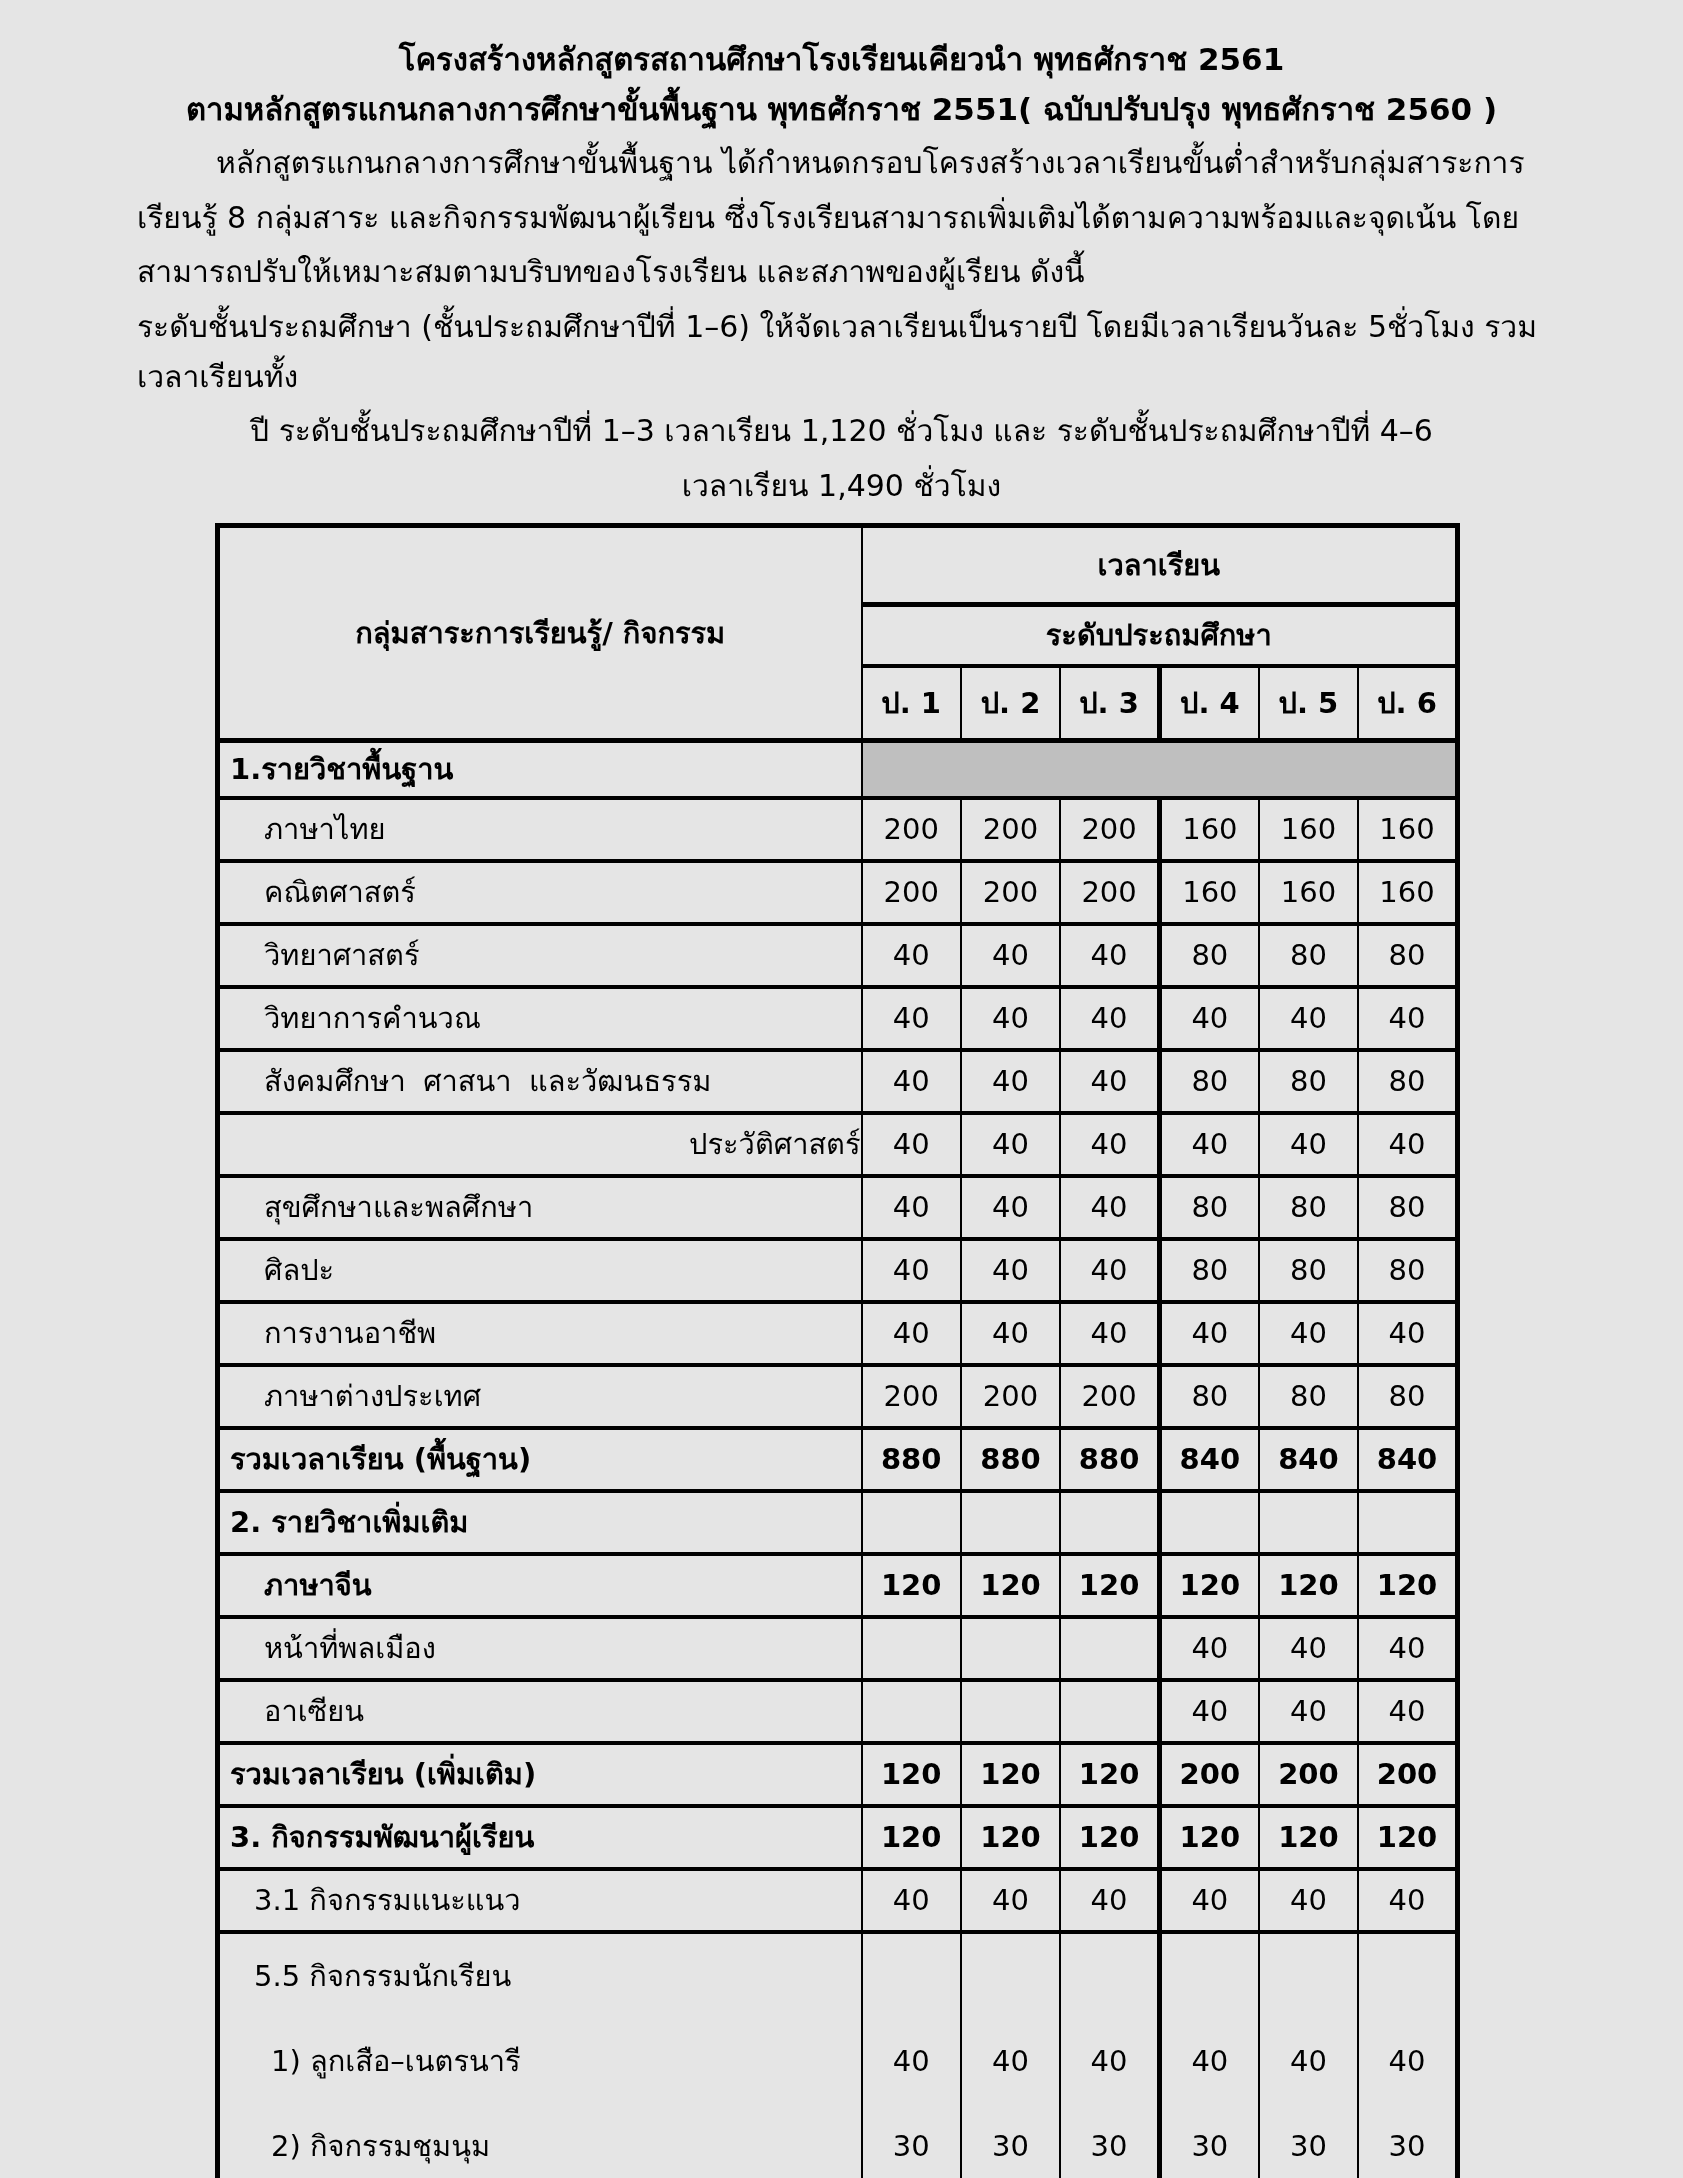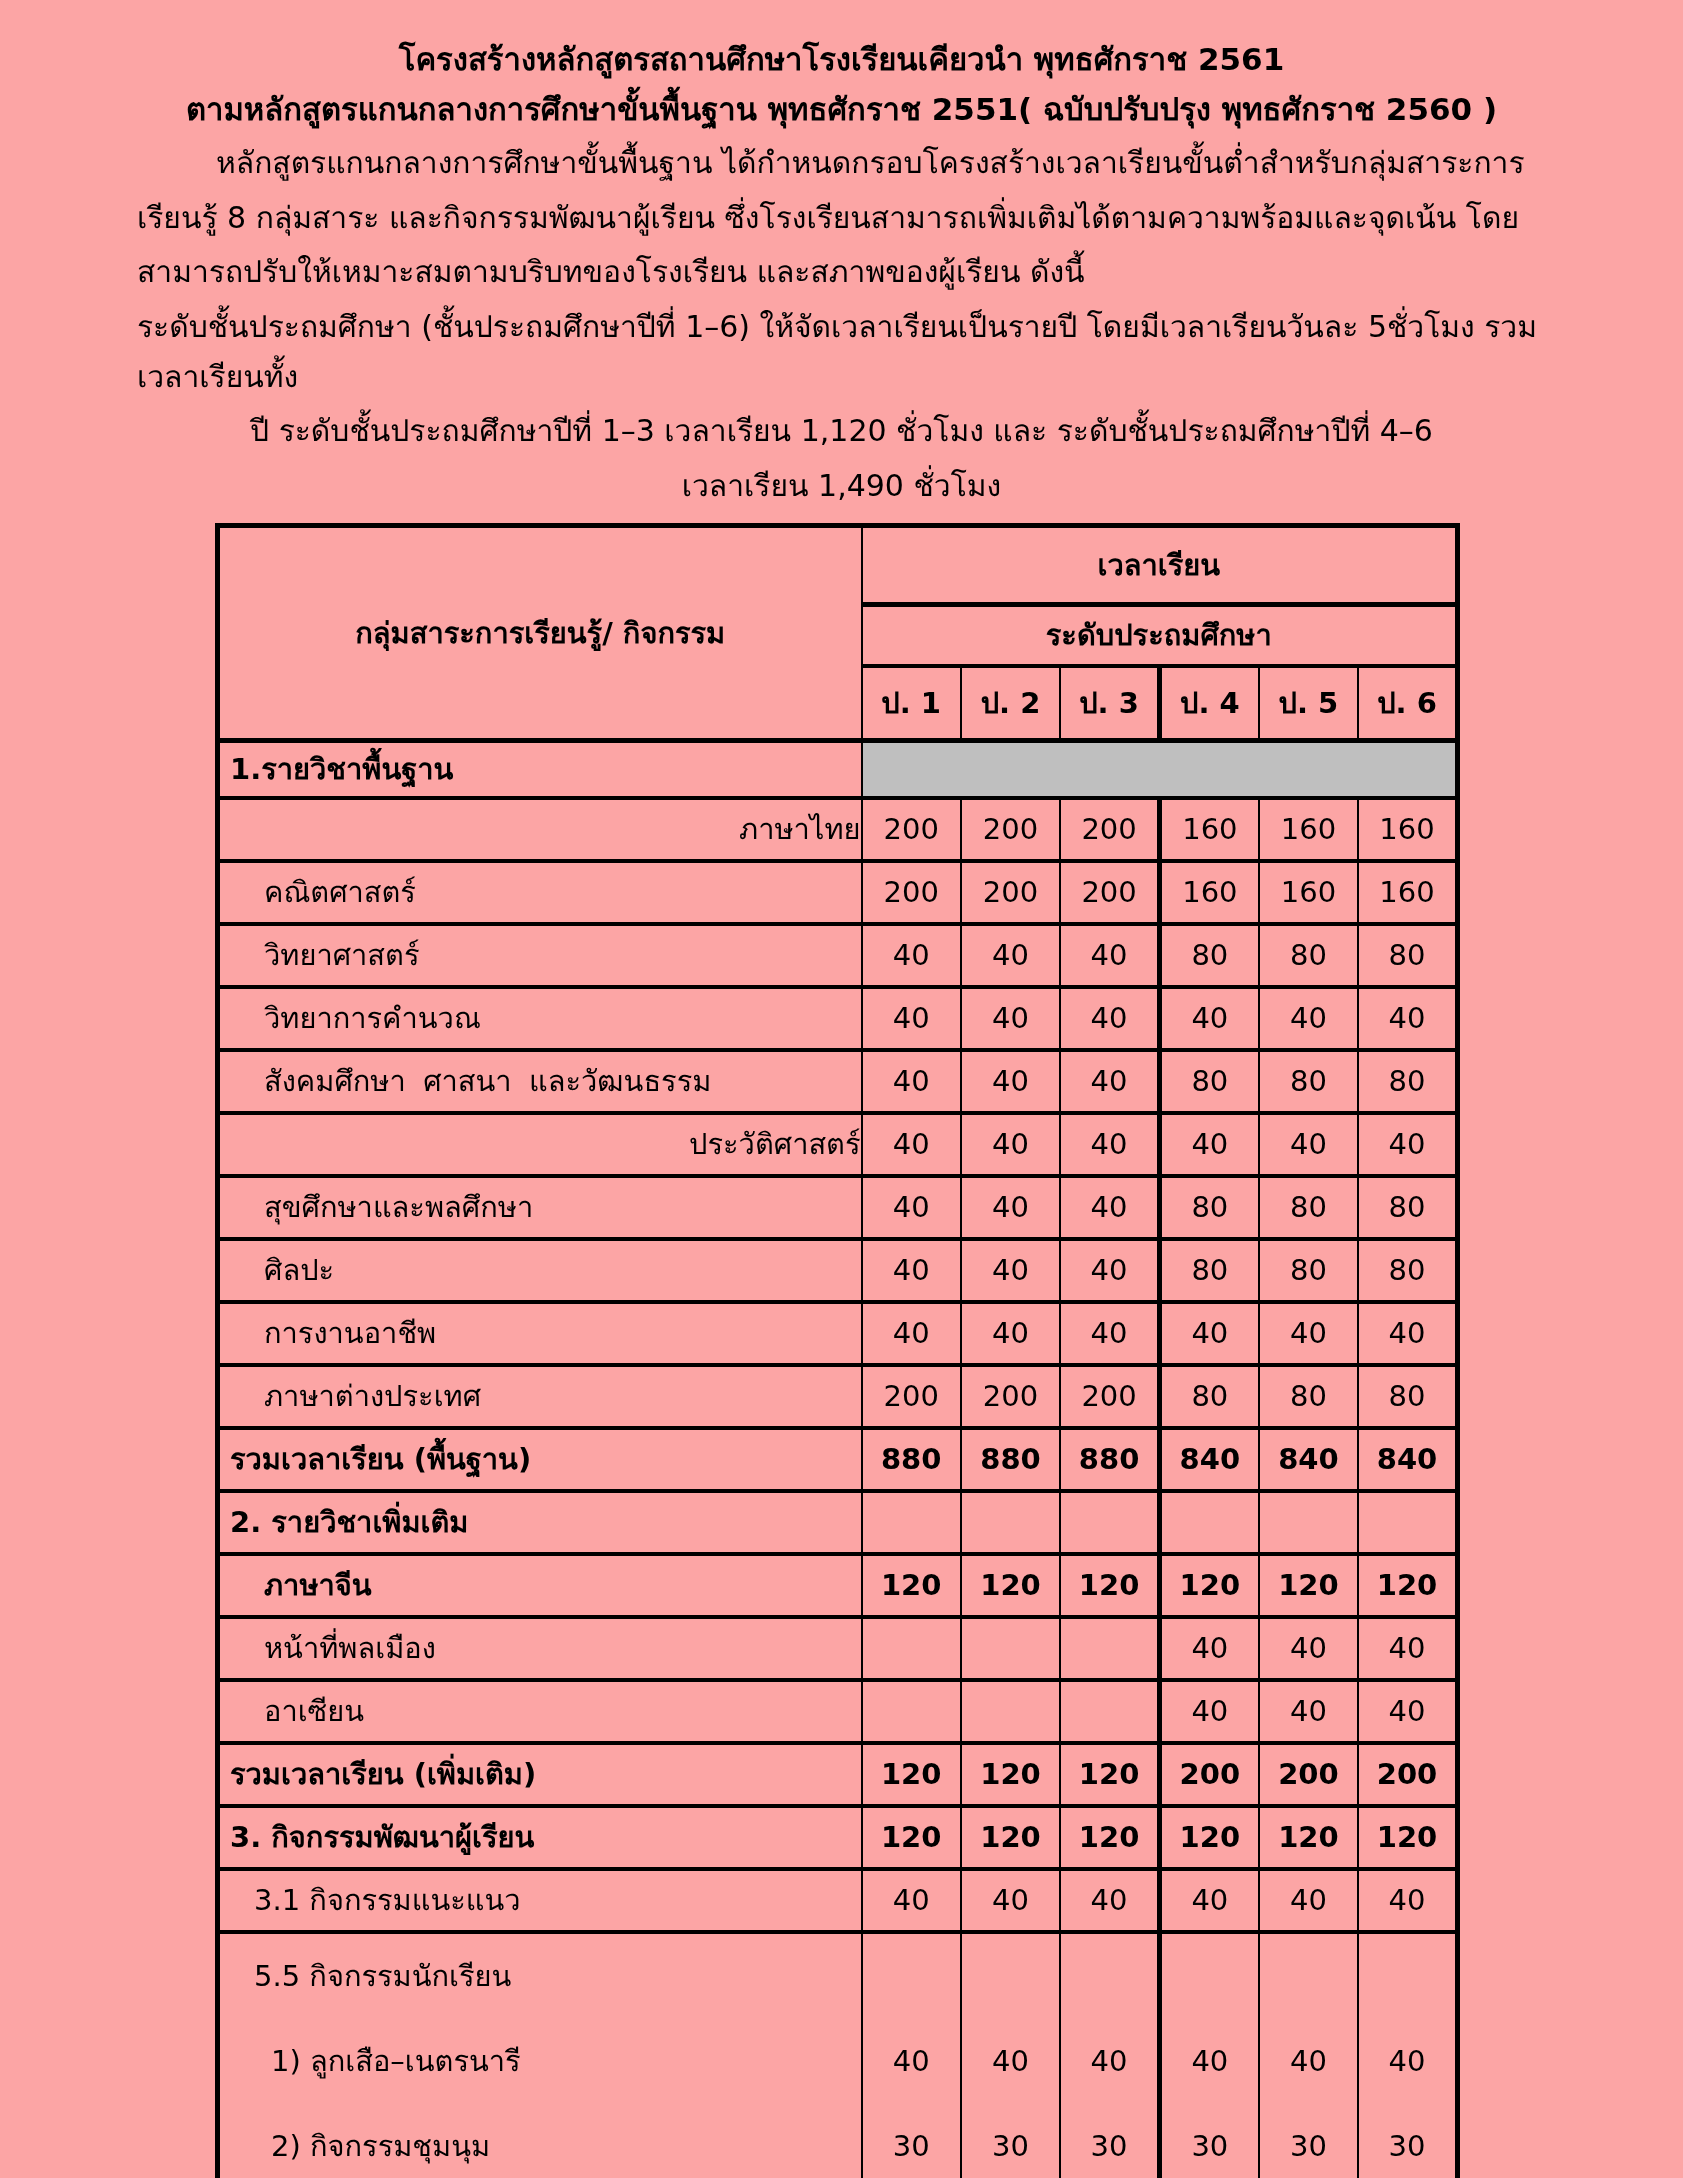--- a/index.html
+++ b/index.html
@@ -1,21 +1,21 @@
 <!DOCTYPE html>
 <html><head>
 <meta charset="utf-8">
 <style>
   * { box-sizing: border-box; }
   html, body { margin: 0; padding: 0; background: #ffffff; }
   .page {
     position: relative;
     width: 1683px;
     height: 2178px;
-    background: #fca5a5;
+    background: #e5e5e5;
     color: #000000;
     font-family: "DejaVu Sans", sans-serif;
     padding-top: 34px;
     overflow: hidden;
   }
   .doc-title {
     text-align: center;
     font-weight: bold;
     font-size: 31px;
     line-height: 1.62;
@@ -109,21 +109,21 @@
           <td class="hcell h-r3">ป. 3</td>
           <td class="hcell h-r3 tdiv">ป. 4</td>
           <td class="hcell h-r3">ป. 5</td>
           <td class="hcell h-r3">ป. 6</td>
         </tr>
       <tr>
             <td class="lab bold" style="height: 57px;">1.รายวิชาพื้นฐาน</td>
             <td colspan="6" class="shaded" style="background: rgb(191, 191, 191);"></td>
           </tr>
           <tr>
-            <td class="lab ind1" style="height: 63px; text-align: right;">ภาษาไทย</td>
+            <td class="lab ind1" style="height: 63px;">ภาษาไทย</td>
             <td class="num">200</td>
             <td class="num">200</td>
             <td class="num">200</td>
             <td class="num tdiv">160</td>
             <td class="num">160</td>
             <td class="num">160</td>
           </tr>
           <tr>
             <td class="lab ind1" style="height: 63px;">คณิตศาสตร์</td>
             <td class="num">200</td>

